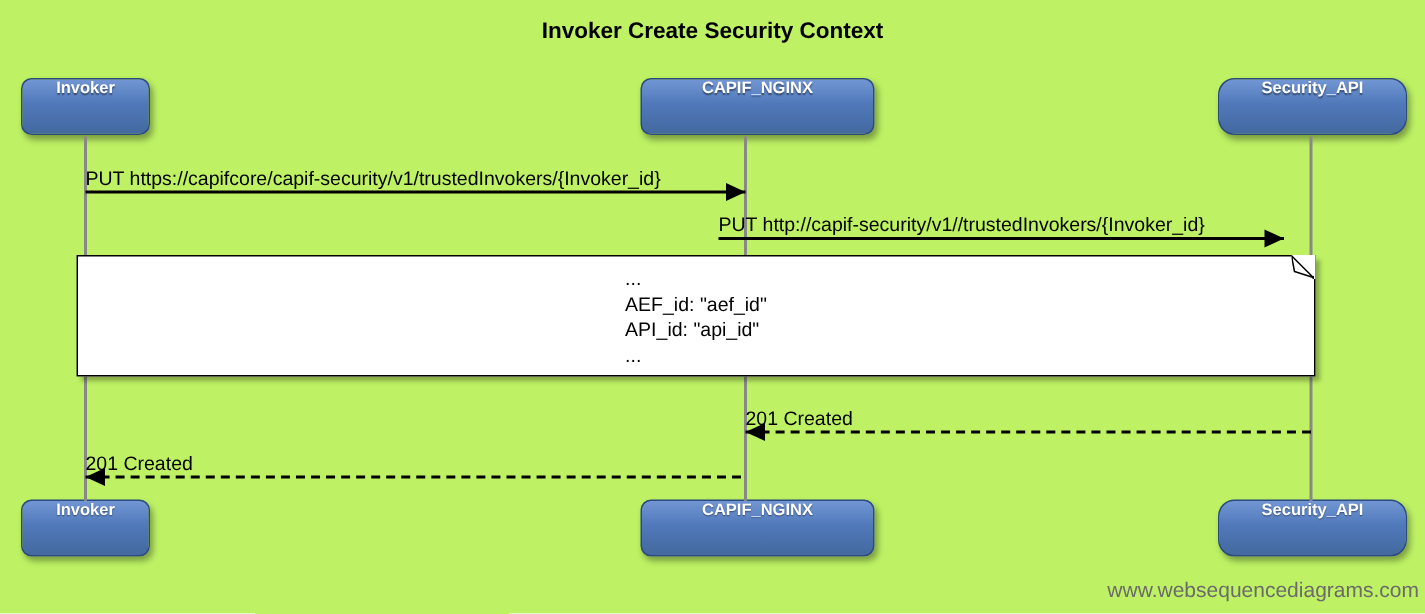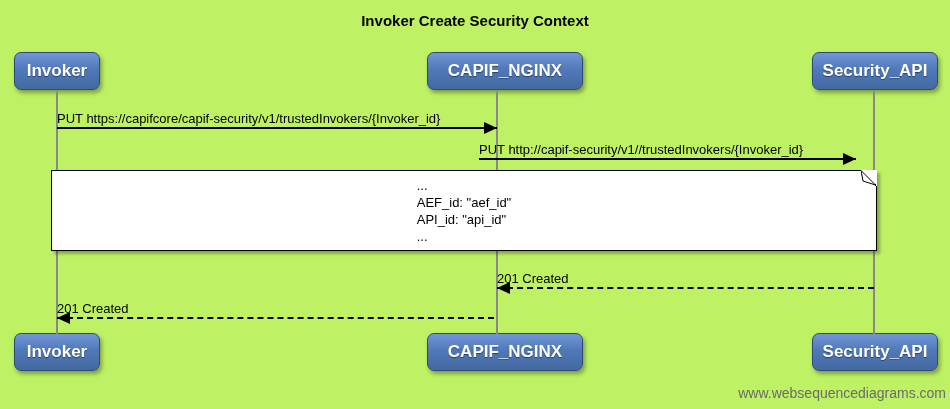--- a/index.html
+++ b/index.html
@@ -10,27 +10,27 @@
   .title{
     position:absolute;top:12px;left:0;right:0;text-align:center;
     font-size:15px;font-weight:bold;
   }
   
   .actor{
     position:absolute;height:38px;box-sizing:border-box;
     background:linear-gradient(180deg,#7296d3 0%,#5079ba 45%,#44699f 100%);
     border:1px solid #2b4a7d;border-radius:7px;
     box-shadow:2px 3px 4px rgba(0,0,0,0.35);
-    display:flex;align-items:center;justify-content:center;
-    color:#fff;font-size:17px;font-weight:bold;
+    display:flex;justify-content:center;
+    color:#fff;font-size:11px;font-weight:bold;
     text-shadow:0 1px 1px rgba(0,0,0,0.45);
   }
   .actor.invoker{left:14px;width:86px;}
   .actor.nginx{left:427px;width:156px;}
-  .actor.security{left:812px;width:126px;}
+  .actor.security{left:812px;width:126px;border-radius:11px;}
   .actor.top{top:52px;}
   .actor.bottom{top:333px;}
   
   .lifeline{position:absolute;top:91px;height:243px;width:2px;background:#888;z-index:1;}
   .lifeline.l1{left:56px;}
   .lifeline.l2{left:496px;}
   .lifeline.l3{left:873px;}
   
   .msg{position:absolute;z-index:2;}
   .msg .lbl{height:15px;line-height:15px;font-size:13px;text-align:left;white-space:nowrap;}

